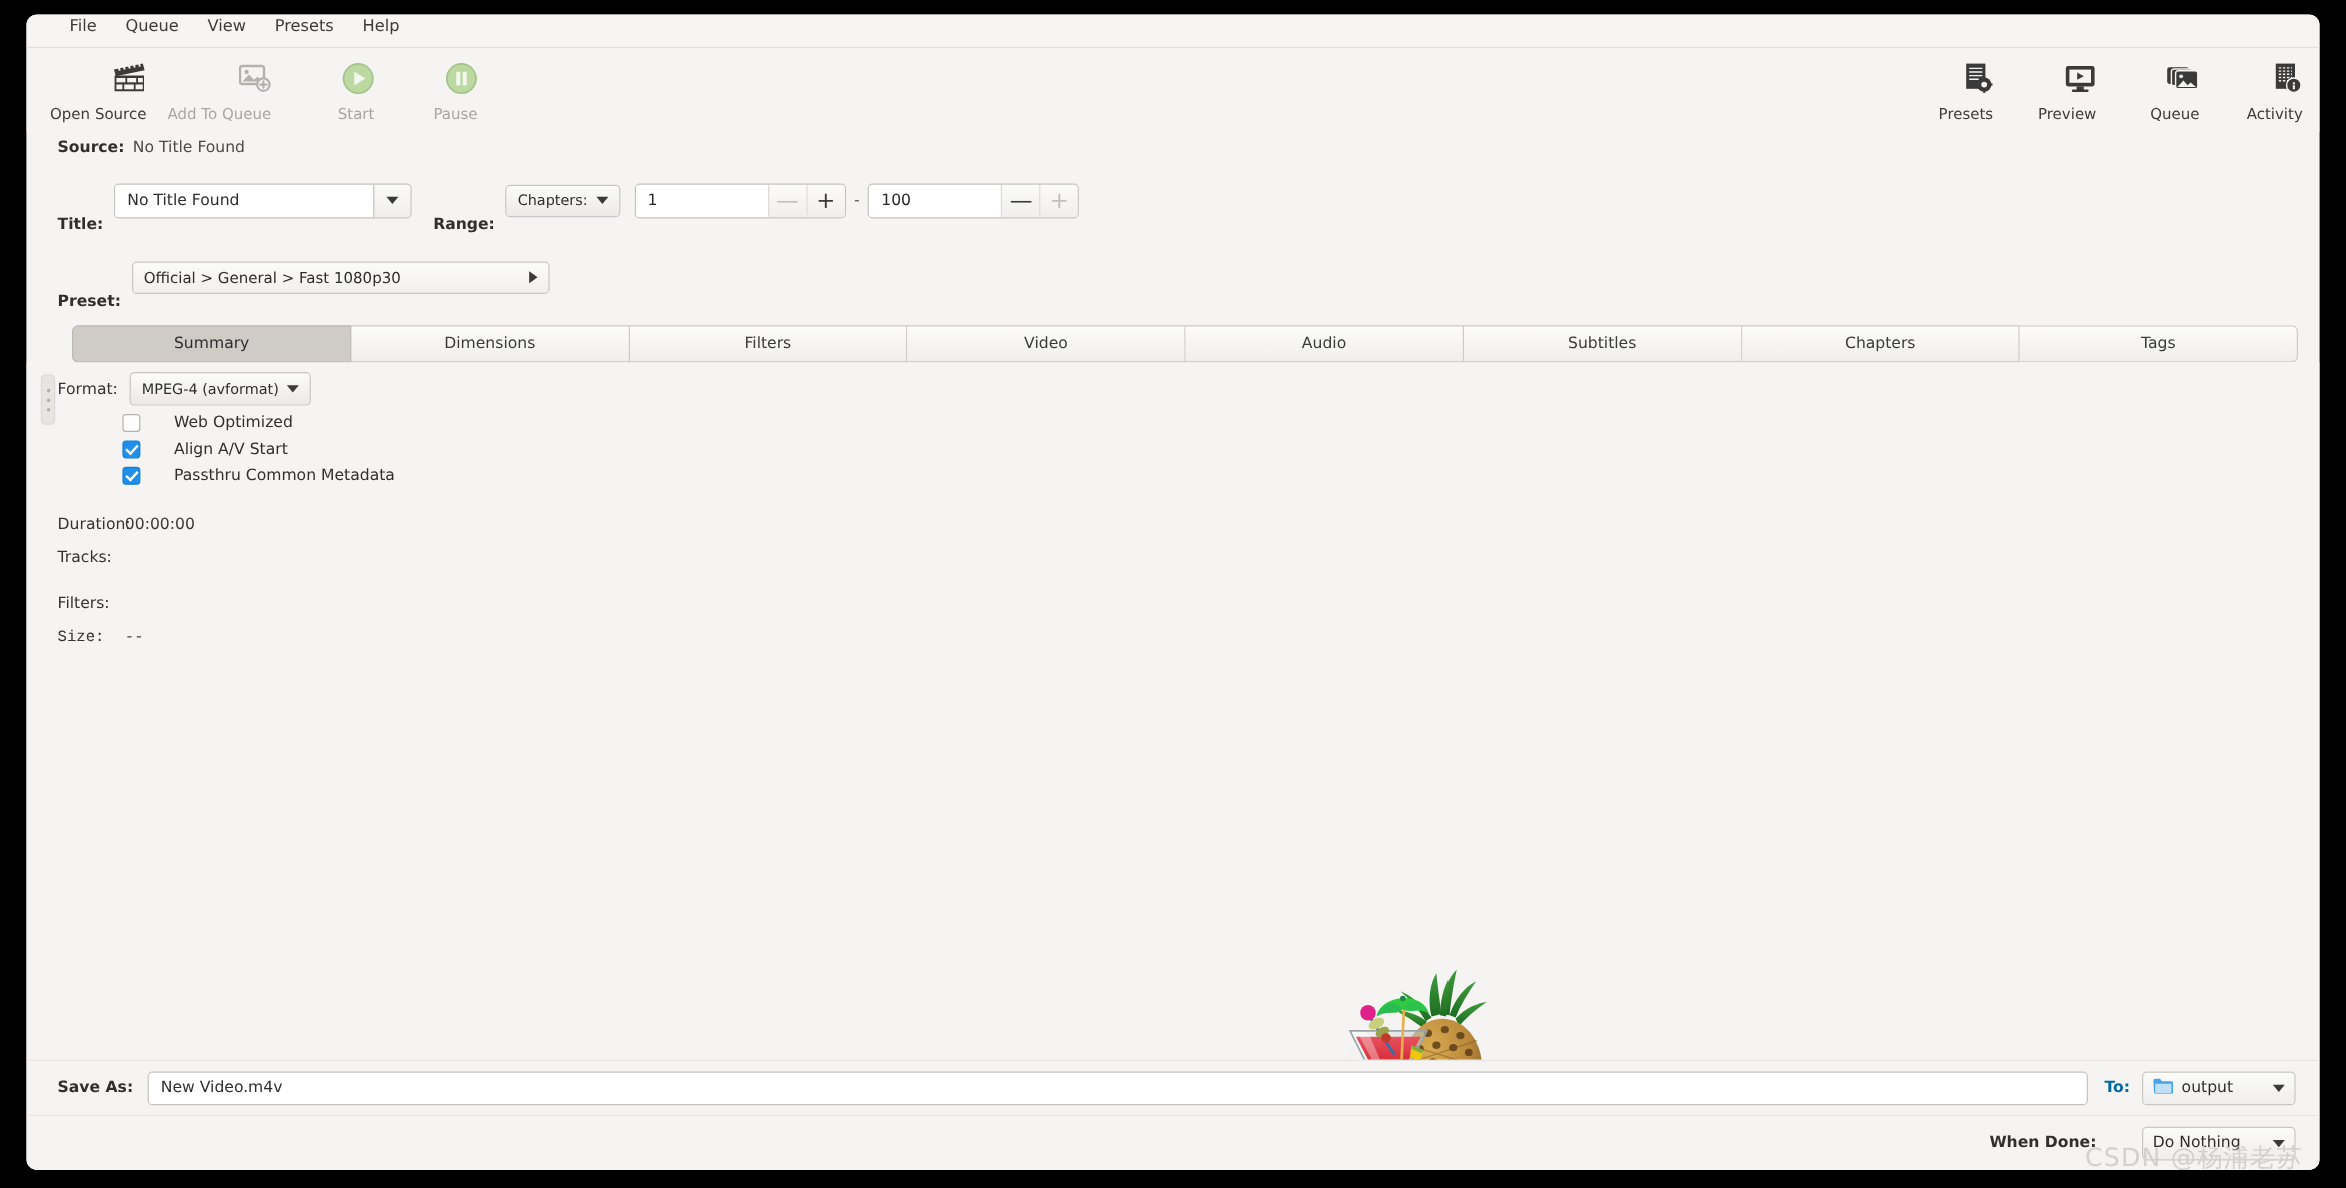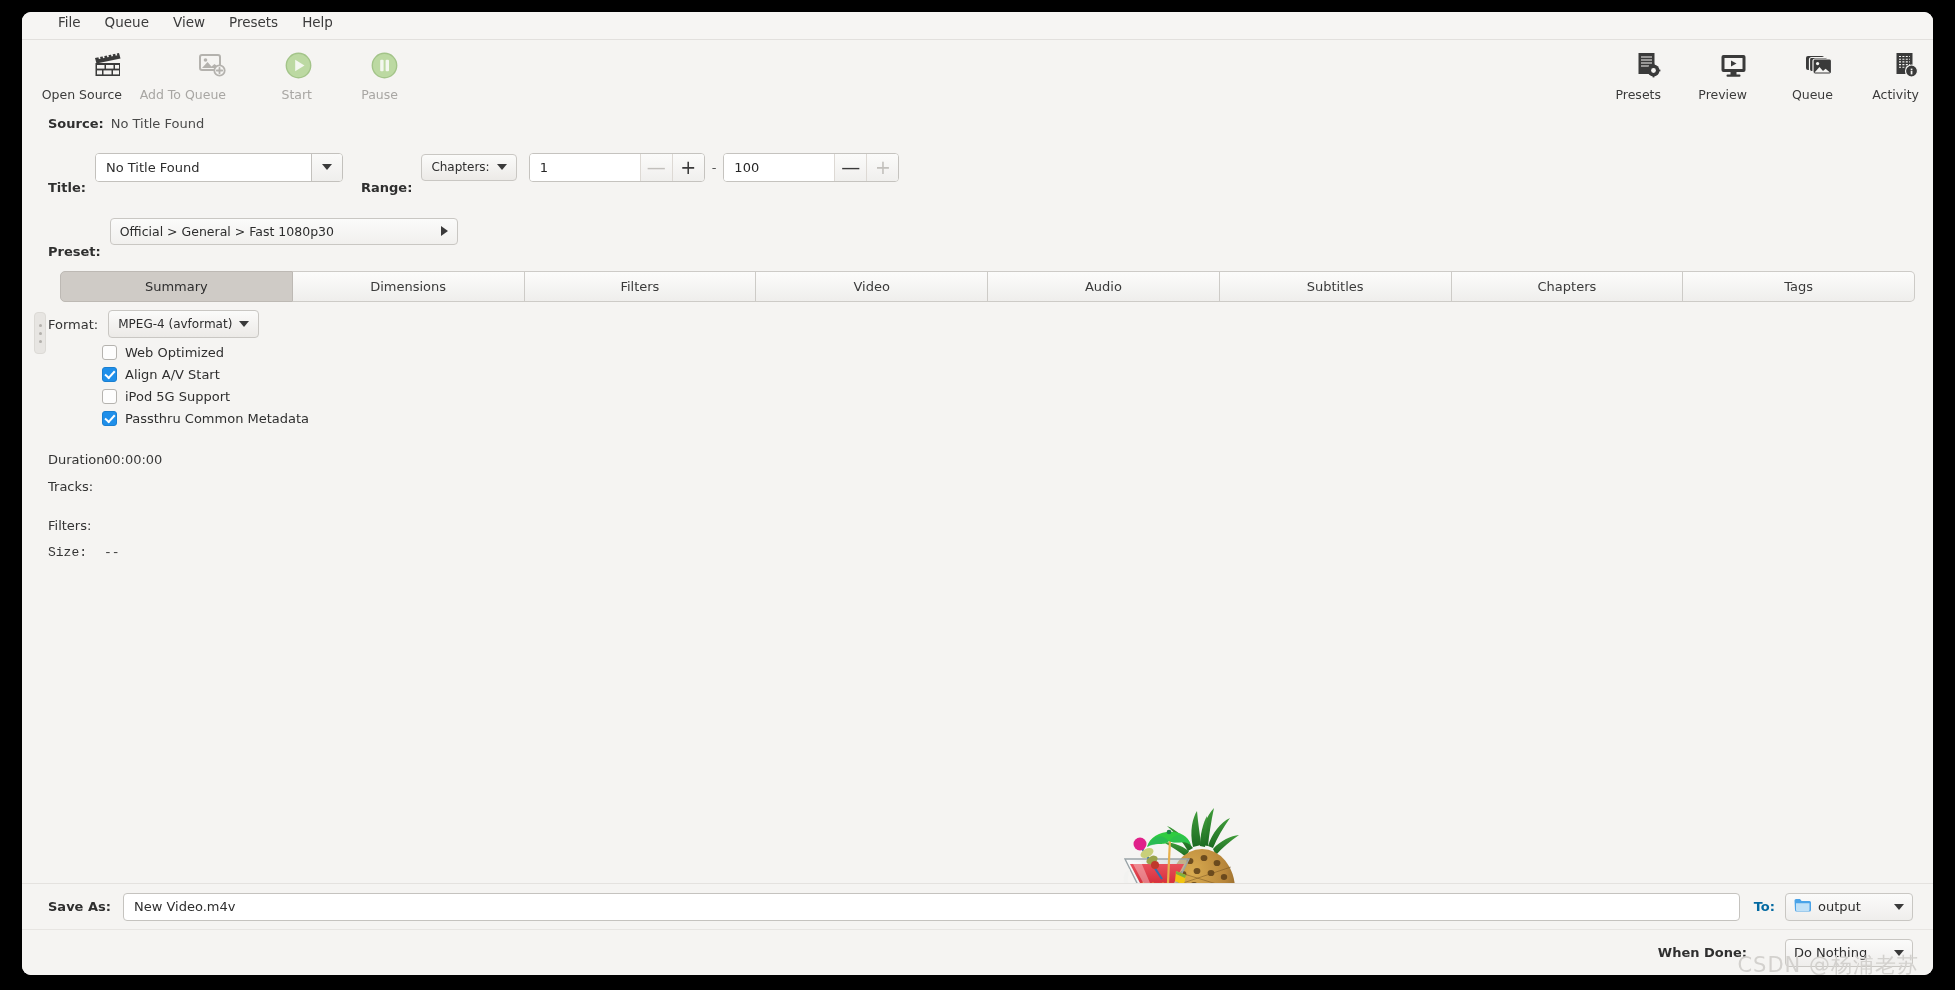--- a/index.html
+++ b/index.html
@@ -231,20 +231,21 @@
     padding: 8px 0 0 26px;
   }
   #formatrow .flbl { font-size: 13px; color: #333; margin-right: 10px; }
 
   .checkline {
     display: flex; align-items: center;
     padding-left: 80px;
     margin-top: 7px;
     font-size: 13px;
     color: #2f2f2f;
+    gap: 20px;
   }
   .cbox {
     width: 15px; height: 15px;
     border: 1px solid #b5b3af;
     border-radius: 3px;
     background: #fdfdfd;
     margin-right: 8px;
     display: flex; align-items: center; justify-content: center;
     flex: 0 0 auto;
   }
@@ -567,24 +568,20 @@
       </div>
     </div>
 
     <div class="checkline">
       <span class="cbox"></span>
       <span>Web Optimized</span>
     </div>
     <div class="checkline">
       <span class="cbox on"></span>
       <span>Align A/V Start</span>
-    </div>
-    <div class="checkline">
-      <span class="cbox"></span>
-      <span>iPod 5G Support</span>
     </div>
     <div class="checkline">
       <span class="cbox on"></span>
       <span>Passthru Common Metadata</span>
     </div>
 
     <div class="inforow" style="margin-top:26px;">
       <span class="ik">Duration:</span>
       <span class="iv">00:00:00</span>
     </div>

